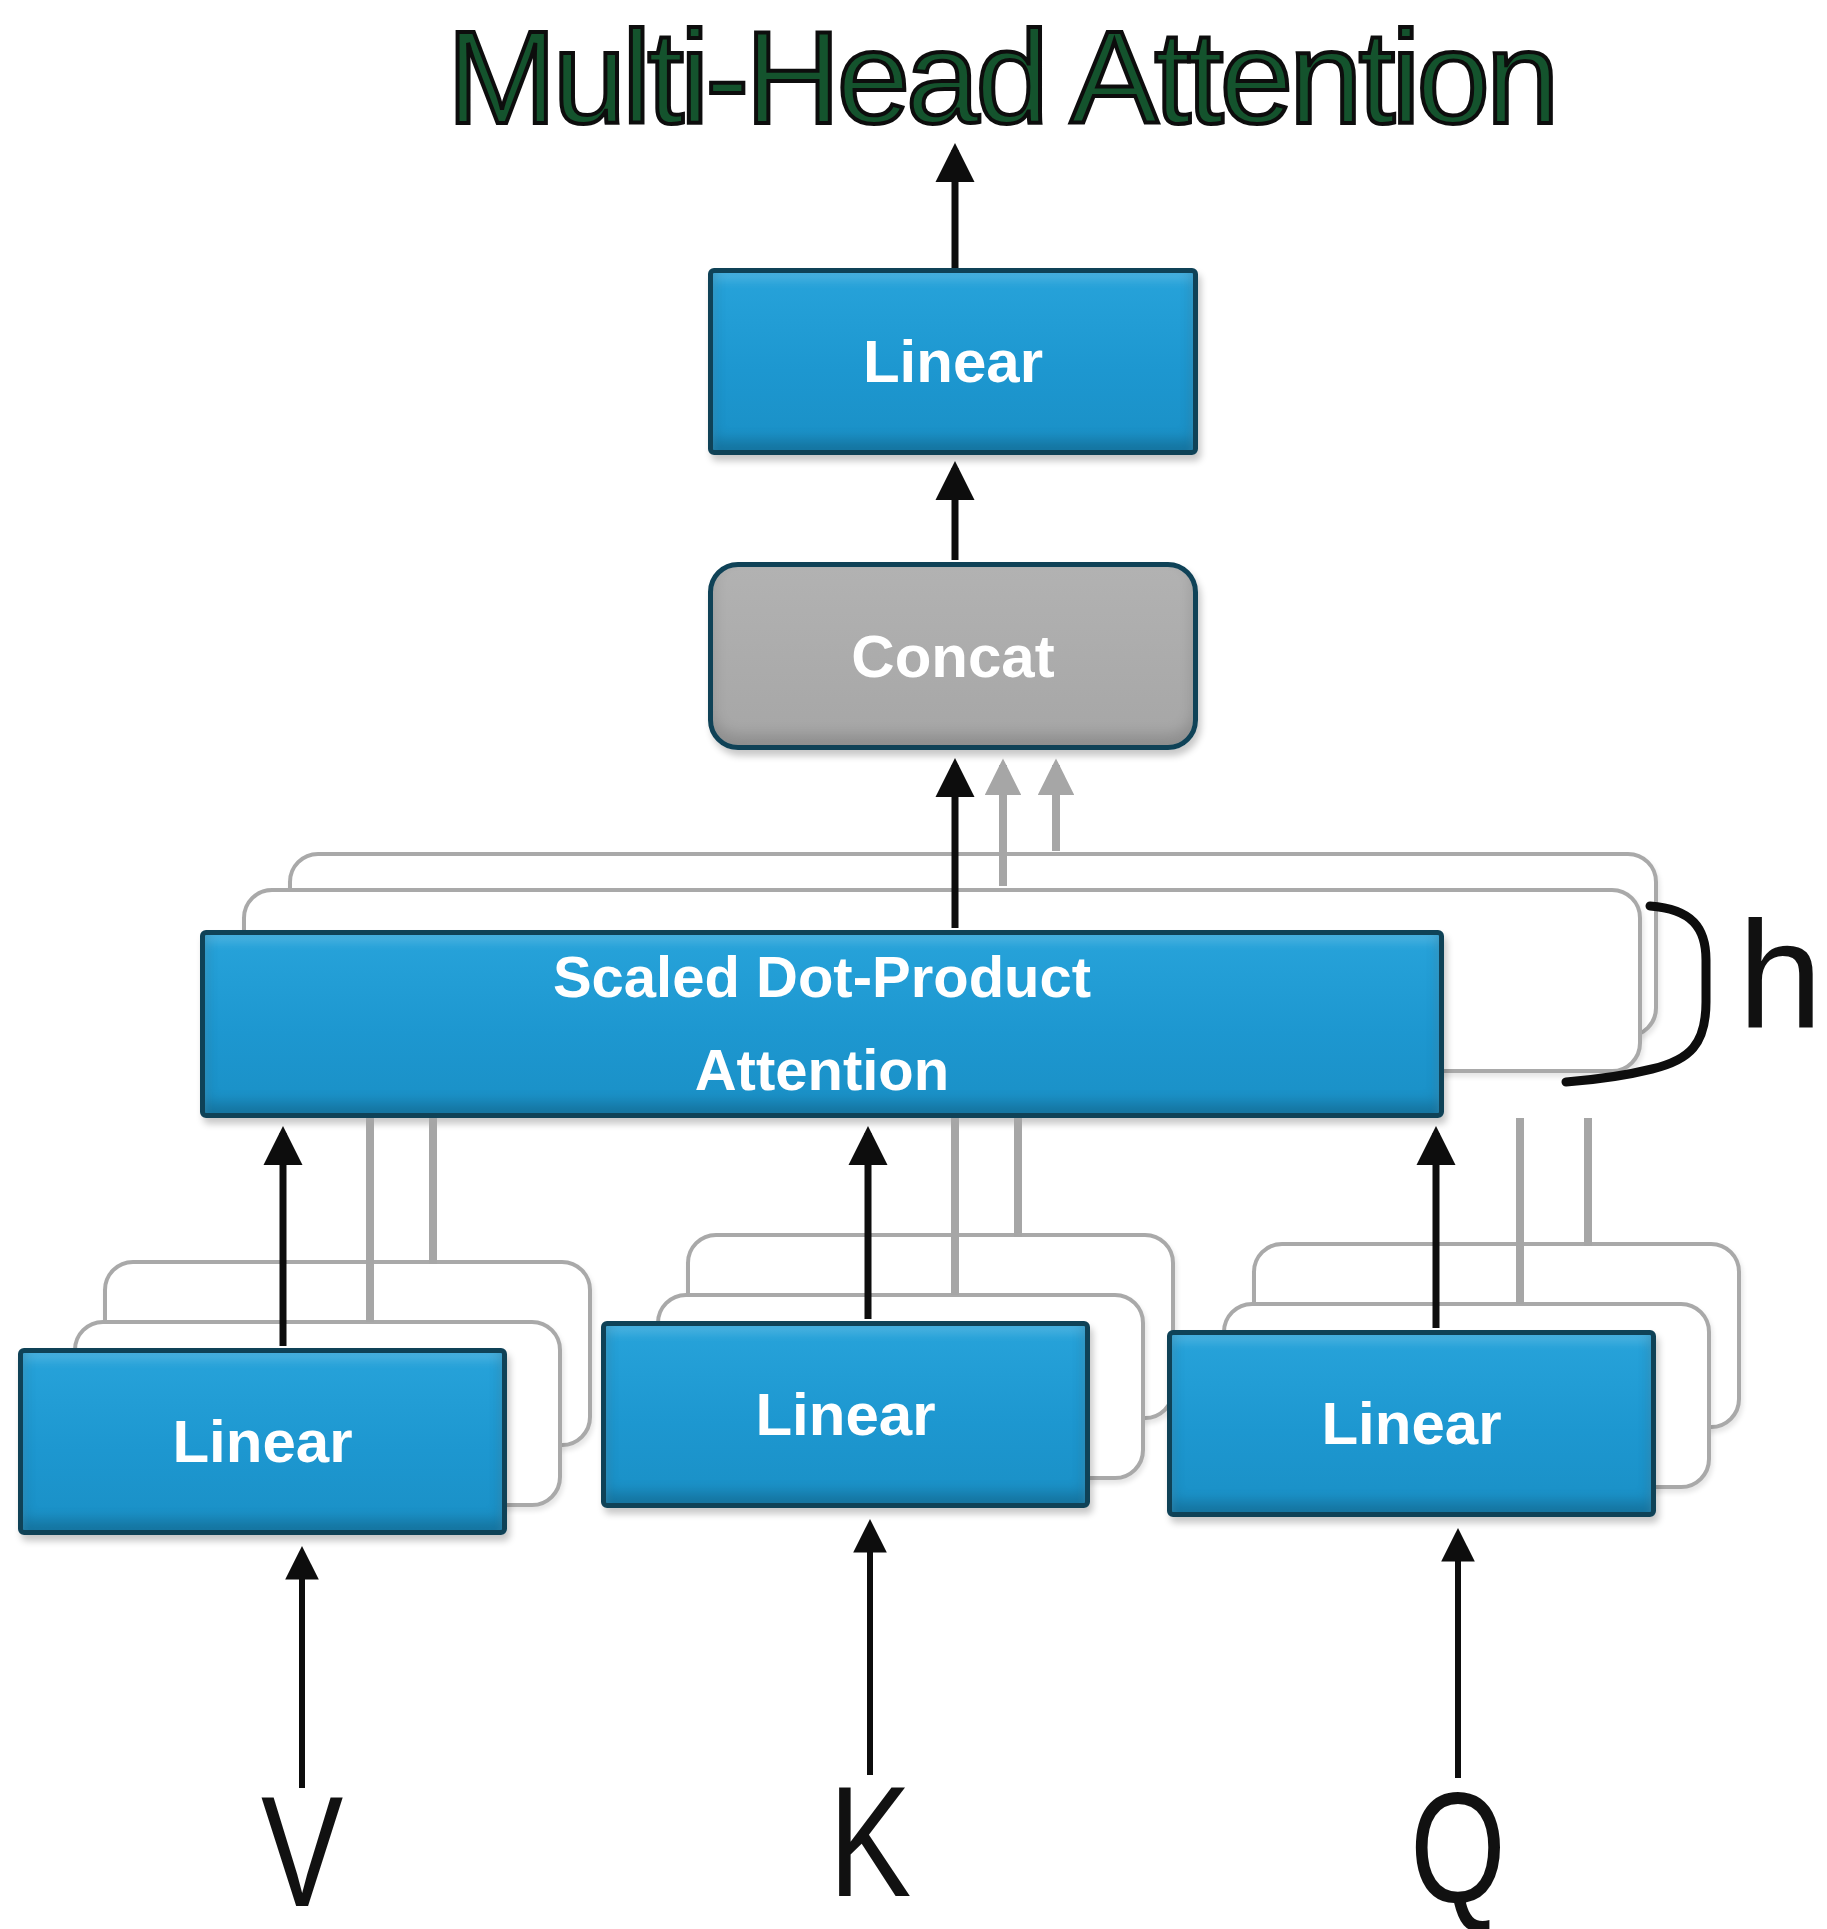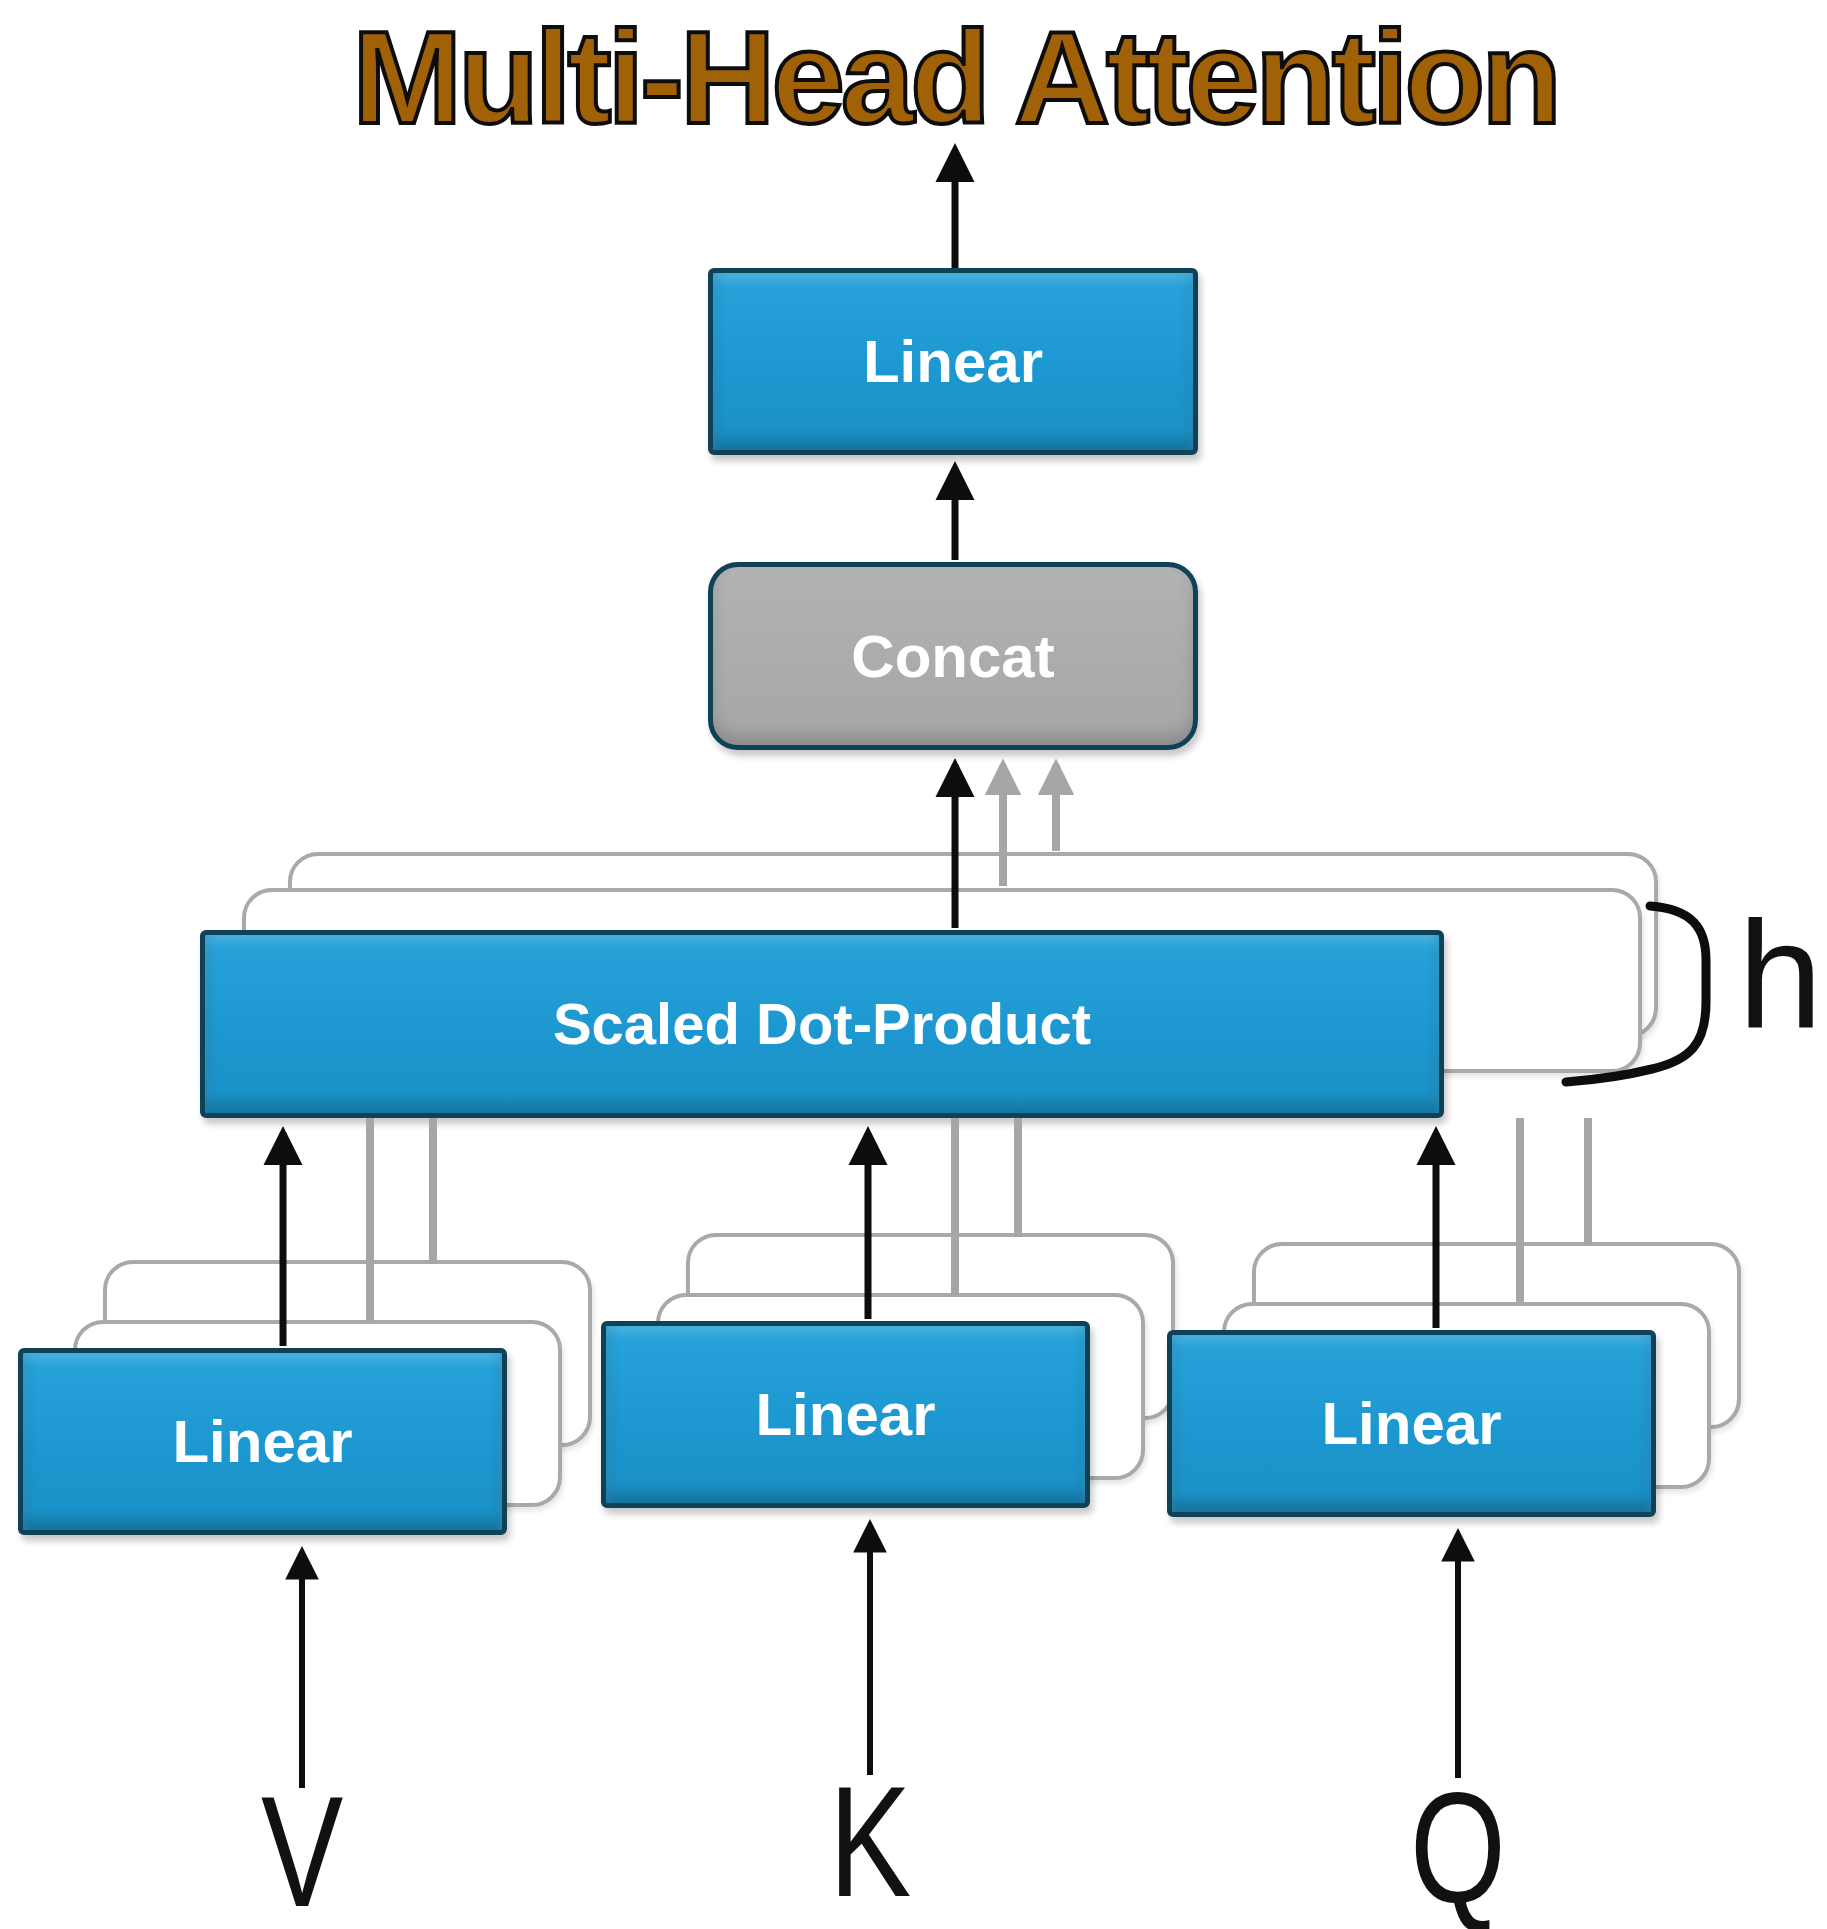--- a/index.html
+++ b/index.html
@@ -5,27 +5,27 @@
   html,body{margin:0;padding:0;background:#ffffff;}
   #canvas{
     position:relative;
     width:1827px;height:1929px;
     background:#ffffff;
     font-family:"Liberation Sans",sans-serif;
     overflow:hidden;
   }
   #title{
     position:absolute;
-    left:955px;top:2px;
+    left:1001px;top:2px;
     transform:translateX(-50%);
     white-space:nowrap;
     font-size:132px;
-    font-weight:700;
+    font-weight:400;
     letter-spacing:-4px;
-    color:#a16207;
+    color:#14532d;
     -webkit-text-stroke:4px #0d0d0d;
     z-index:3;
   }
   .box-blue{
     position:absolute;
     box-sizing:border-box;
     background:linear-gradient(180deg,#27a3da 0%,#1d97d0 55%,#1a90c6 100%);
     border:5px solid #0f4257;
     border-radius:6px;
     color:#ffffff;
@@ -93,20 +93,21 @@
 
   <div class="box-gray" id="concat-box" style="left:708px;top:562px;width:490px;height:188px;">
     <span class="box-label">Concat</span>
   </div>
 
   <div class="layer" style="left:288px;top:852px;width:1370px;height:186px;"></div>
   <div class="layer" style="left:242px;top:888px;width:1400px;height:185px;"></div>
   <div class="box-blue" id="attention-box" style="left:200px;top:930px;width:1244px;height:188px;">
     <div class="attn-text">
       <div>Scaled Dot-Product</div>
+      <div>Attention</div>
     </div>
   </div>
 
   <div id="h-label">h</div>
 
   <div class="layer" style="left:103px;top:1260px;width:489px;height:187px;"></div>
   <div class="layer" style="left:73px;top:1320px;width:489px;height:187px;"></div>
   <div class="box-blue" style="left:18px;top:1348px;width:489px;height:187px;">
     <span class="box-label">Linear</span>
   </div>

